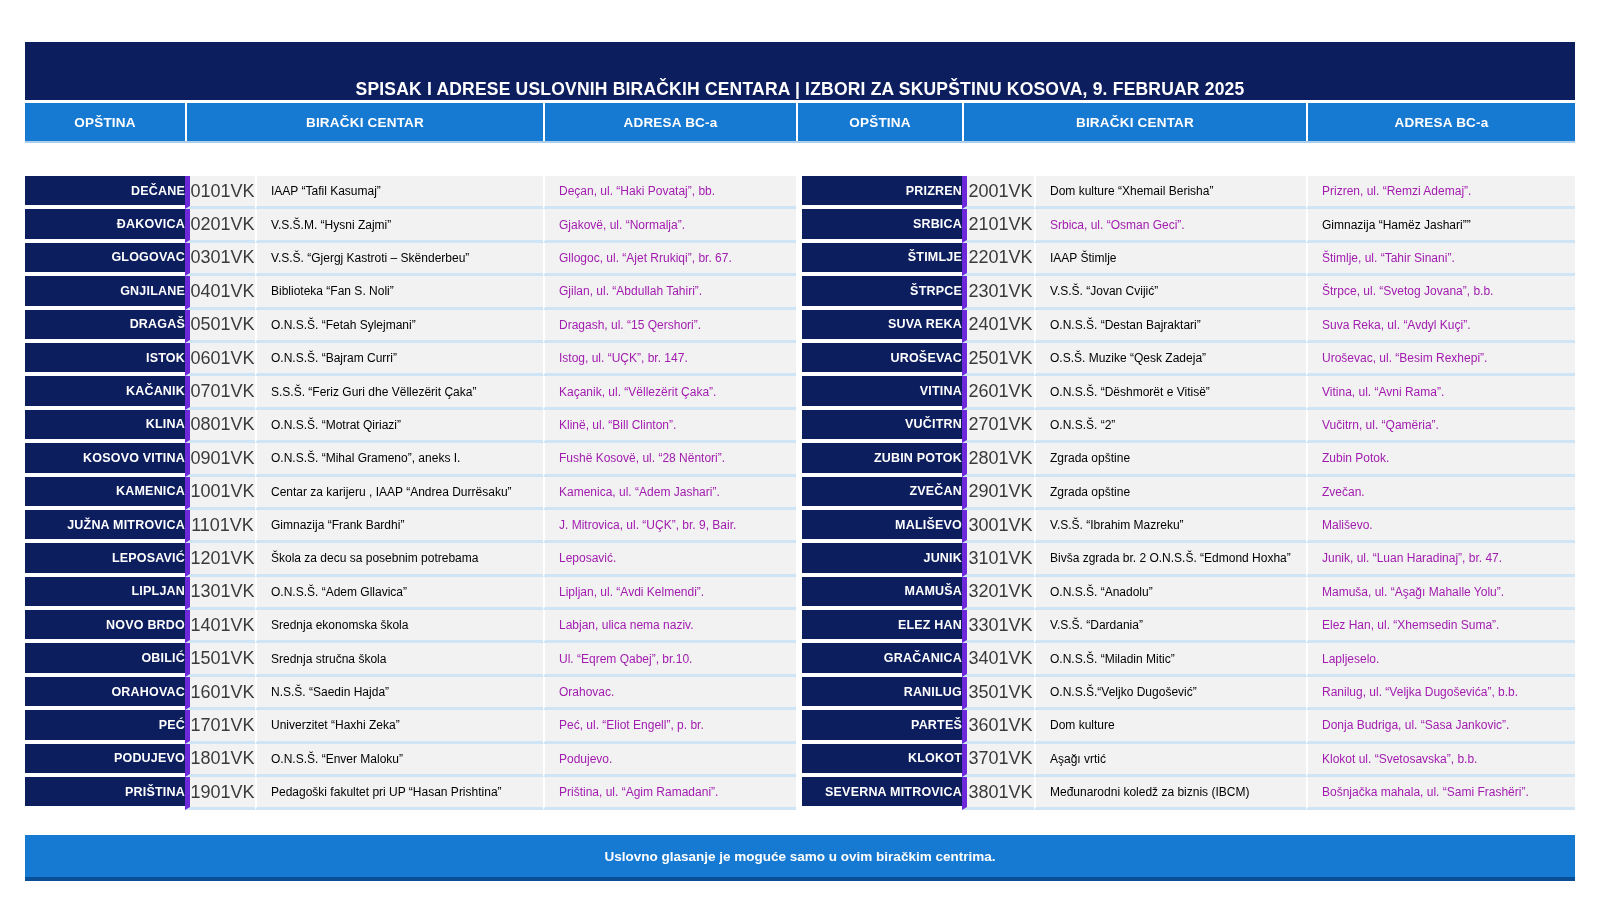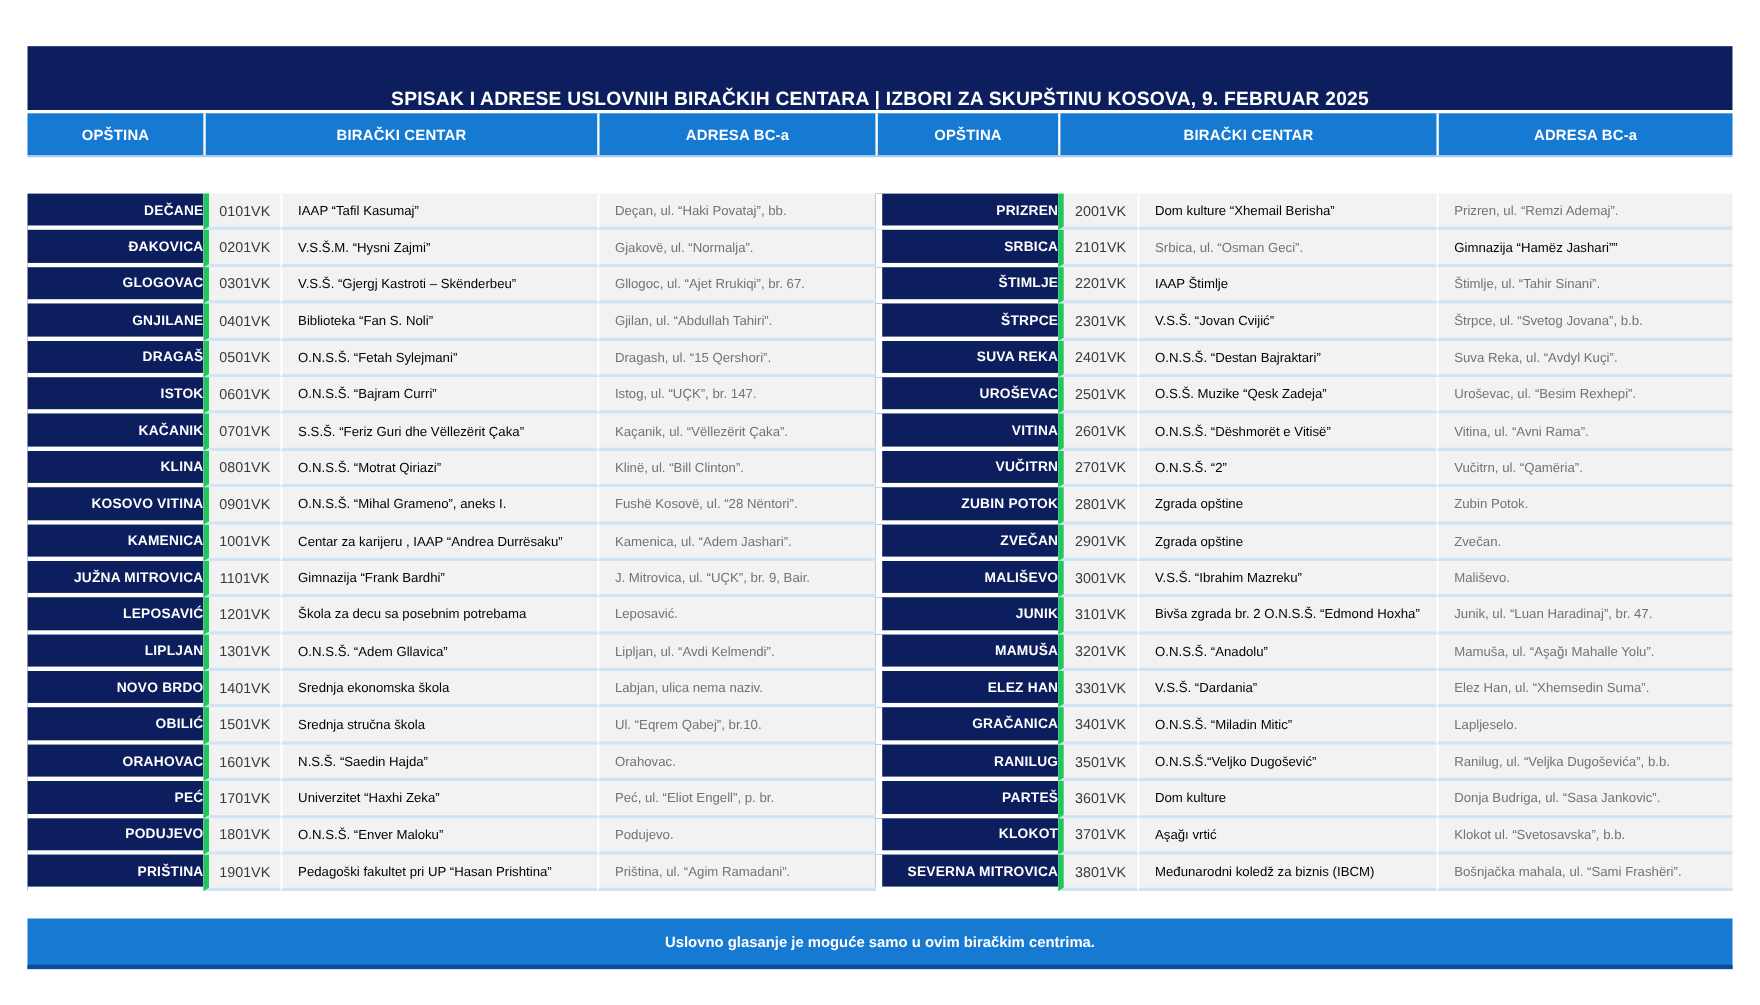--- a/index.html
+++ b/index.html
@@ -44,33 +44,33 @@
   .cell {
     display: flex; align-items: center; overflow: hidden; white-space: nowrap;
   }
   .cell-muni {
     background: var(--navy); color: #fff; font-weight: bold; font-size: 12.5px;
     justify-content: flex-end; letter-spacing: 0.2px;
     border-bottom: 4px solid #fff;
   }
   .cell-muni.right-half { border-left: 6px solid #fff; }
   .cell-code {
-    background: var(--row-bg); border-left: 5px solid #22c55e;
-    justify-content: center; font-size: 13px; color: #3a3a3a;
+    background: var(--row-bg); border-left: 5px solid #6d28d9;
+    justify-content: center; font-size: 18px; color: #3a3a3a;
     border-bottom: 3px solid var(--row-sep);
   }
   .cell-name {
     background: var(--row-bg); border-left: 2px solid #fff;
     padding-left: 14px; font-weight: normal; font-size: 12px; color: #000000;
     border-bottom: 3px solid var(--row-sep);
     text-align: right;
   }
   .cell-addr {
     background: var(--row-bg); border-left: 2px solid #fff;
-    padding-left: 14px; font-size: 12px; color: #737373;
+    padding-left: 14px; font-size: 12px; color: #a21caf;
     border-bottom: 3px solid var(--row-sep);
   }
 
   .footer-bar {
     margin-top: 25px; height: 46px; background: var(--blue);
     border-bottom: 4px solid #0a4f96;
     display: flex; align-items: center; justify-content: center;
     color: #fff; font-weight: bold; font-size: 13.5px;
   }
 </style>

